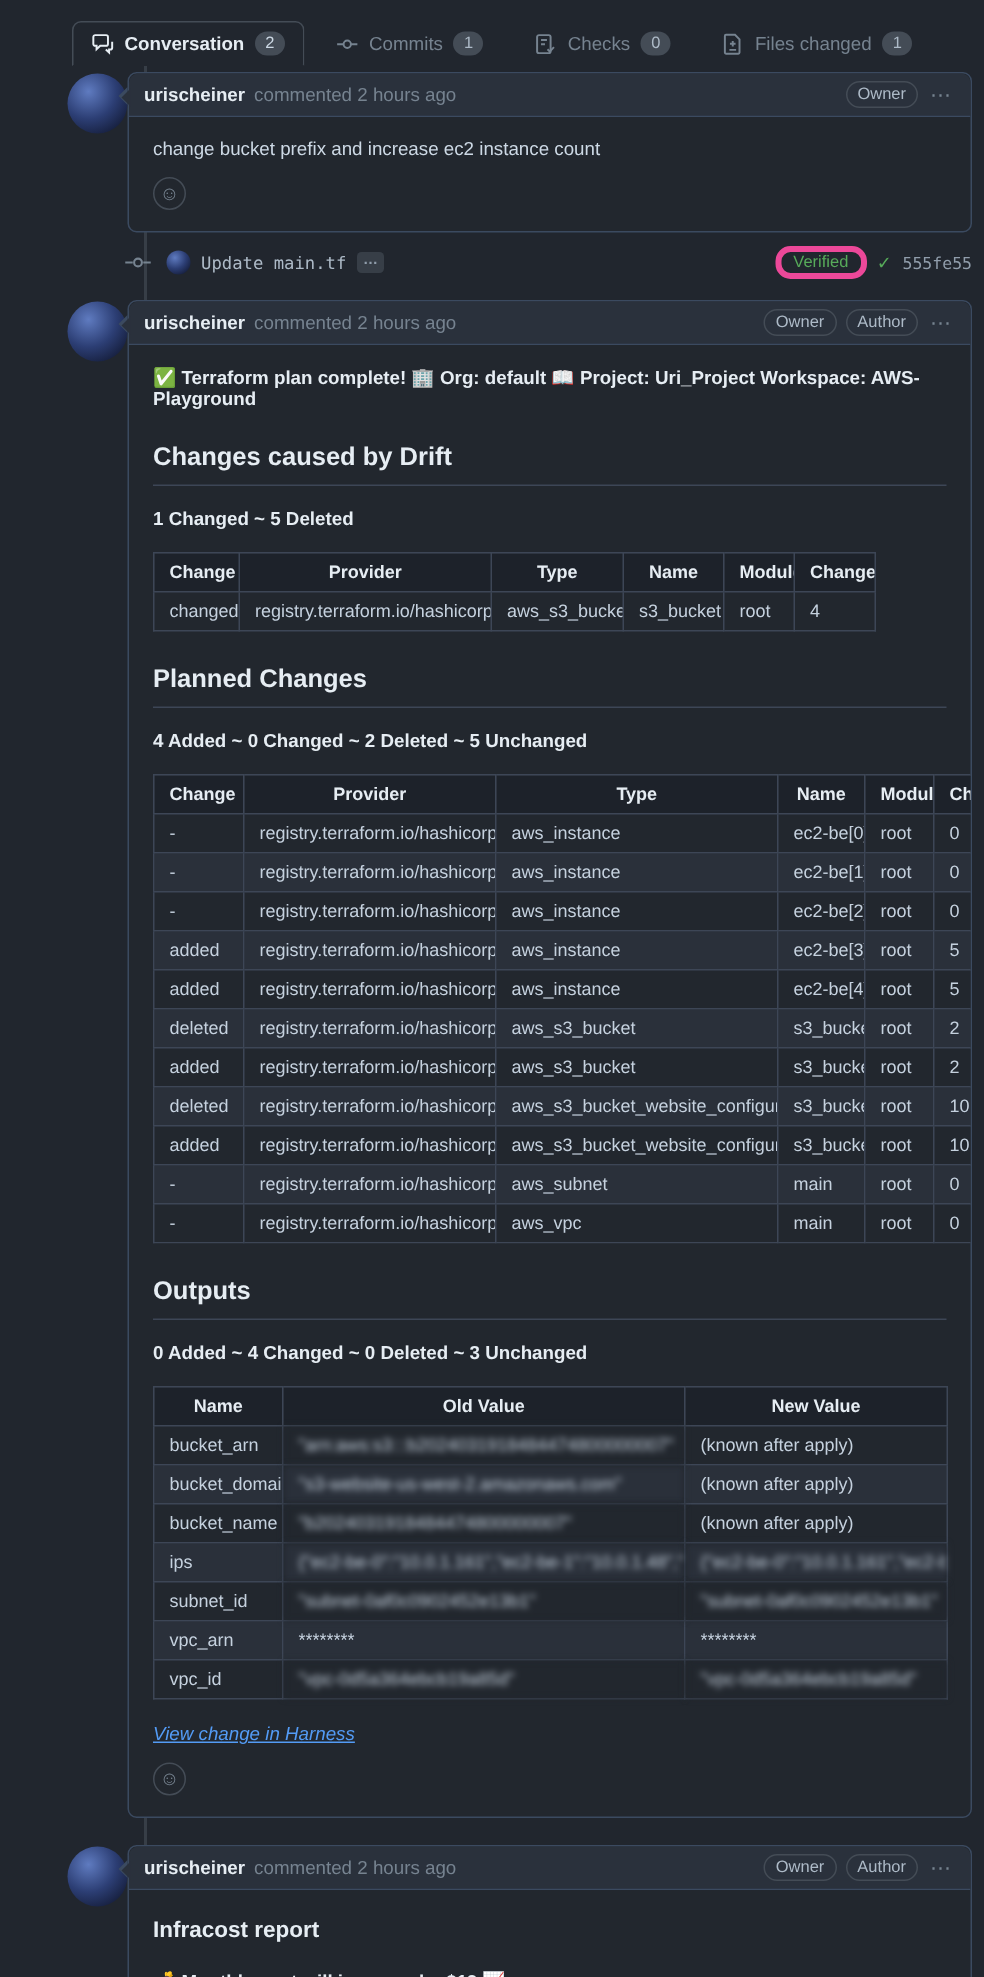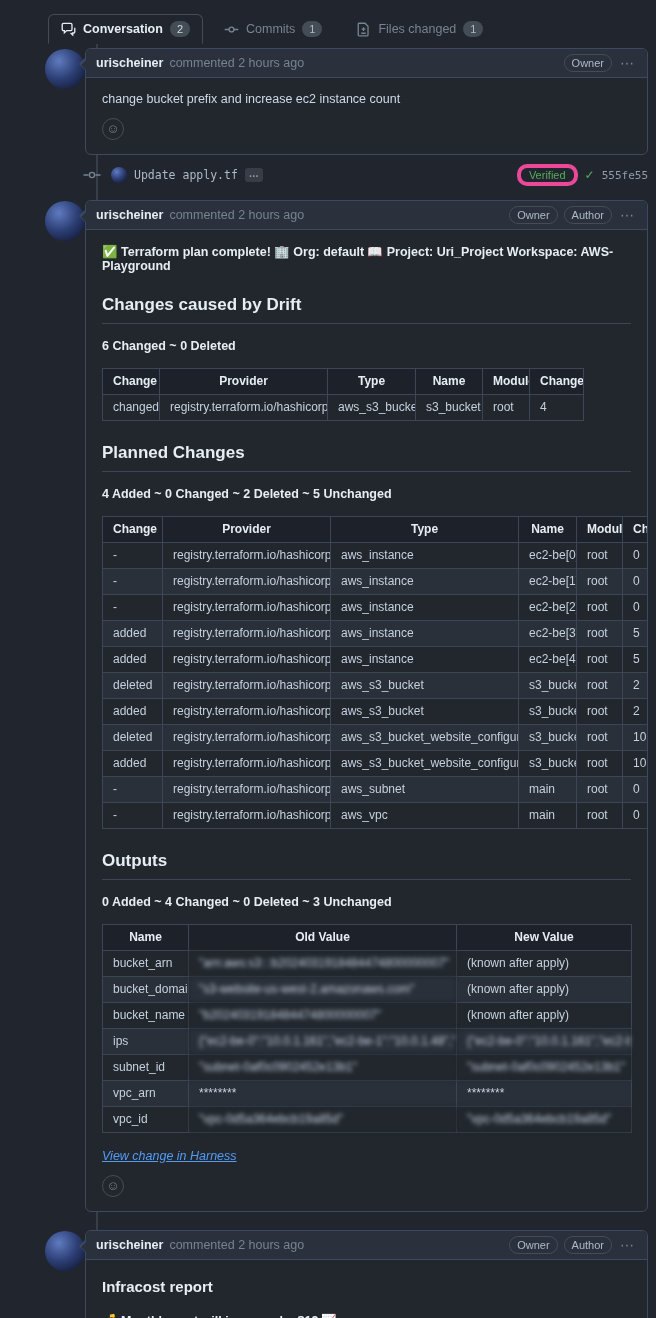--- a/index.html
+++ b/index.html
@@ -154,20 +154,31 @@
         <circle cx="8" cy="8" r="2.6"></circle>
           <path d="M.8 8h4.6M10.6 8h4.6"></path>
       </svg>
     </span>
     <span>Commits</span>
     <span class="count">1</span>
   </div>
   <div class="tab">
     <span class="ticon">
       <svg viewBox="0 0 16 16" fill="none" stroke="currentColor" stroke-width="1.4">
+        <rect x="2.2" y="1.5" width="9.6" height="12.8" rx="1.4"></rect>
+          <path d="M5 5h4.2M5 8h2.8"></path>
+          <path d="M9.6 11.6l1.6 1.6 3-3.2"></path>
+      </svg>
+    </span>
+    <span>Checks</span>
+    <span class="count">0</span>
+  </div>
+  <div class="tab">
+    <span class="ticon">
+      <svg viewBox="0 0 16 16" fill="none" stroke="currentColor" stroke-width="1.4">
         <path d="M3.2 1.3h6.4l3.2 3.2v9.4a.8.8 0 0 1-.8.8H3.2a.8.8 0 0 1-.8-.8V2.1a.8.8 0 0 1 .8-.8z"></path>
         <path d="M8 5.6v4M6 7.6h4M5.6 12h4.8"></path>
       </svg>
     </span>
     <span>Files changed</span>
     <span class="count">1</span>
   </div>
 </div>
 
 <div class="content">
@@ -189,21 +200,21 @@
   </div>
 
   <div class="commit-row">
     <span class="commit-icon">
       <svg width="18" height="12" viewBox="0 0 18 12" fill="none" stroke="currentColor" stroke-width="1.4">
         <circle cx="9" cy="6" r="2.6"></circle>
           <path d="M0.5 6h5M12.5 6h5"></path>
       </svg>
     </span>
     <span class="commit-avatar"></span>
-    <span class="commit-title">Update apply.tf</span>
+    <span class="commit-title">Update main.tf</span>
     <span class="commit-ellipsis">…</span>
     <span class="commit-right">
       <span class="verified-badge">Verified</span>
       <span class="check-green">✓</span>
       <span class="sha">555fe55</span>
     </span>
   </div>
 
   <div class="card" style="margin-top:14px;">
     <div class="avatar"></div>
@@ -213,21 +224,21 @@
       <span class="hdr-right">
         <span class="badge">Owner</span>
         <span class="badge">Author</span>
         <span class="kebab">⋯</span>
       </span>
     </div>
     <div class="card-body">
       <div class="md-bold-line">✅ Terraform plan complete! 🏢 Org: default 📖 Project: Uri_Project Workspace: AWS-Playground</div>
 
       <h2 class="md">Changes caused by Drift</h2>
-      <div class="summary-line">6 Changed ~ 0 Deleted</div>
+      <div class="summary-line">1 Changed ~ 5 Deleted</div>
       <table class="md-table tbl-drift">
         <colgroup>
             <col>
             <col>
             <col>
             <col>
             <col>
             <col>
           </colgroup>
       <thead>

